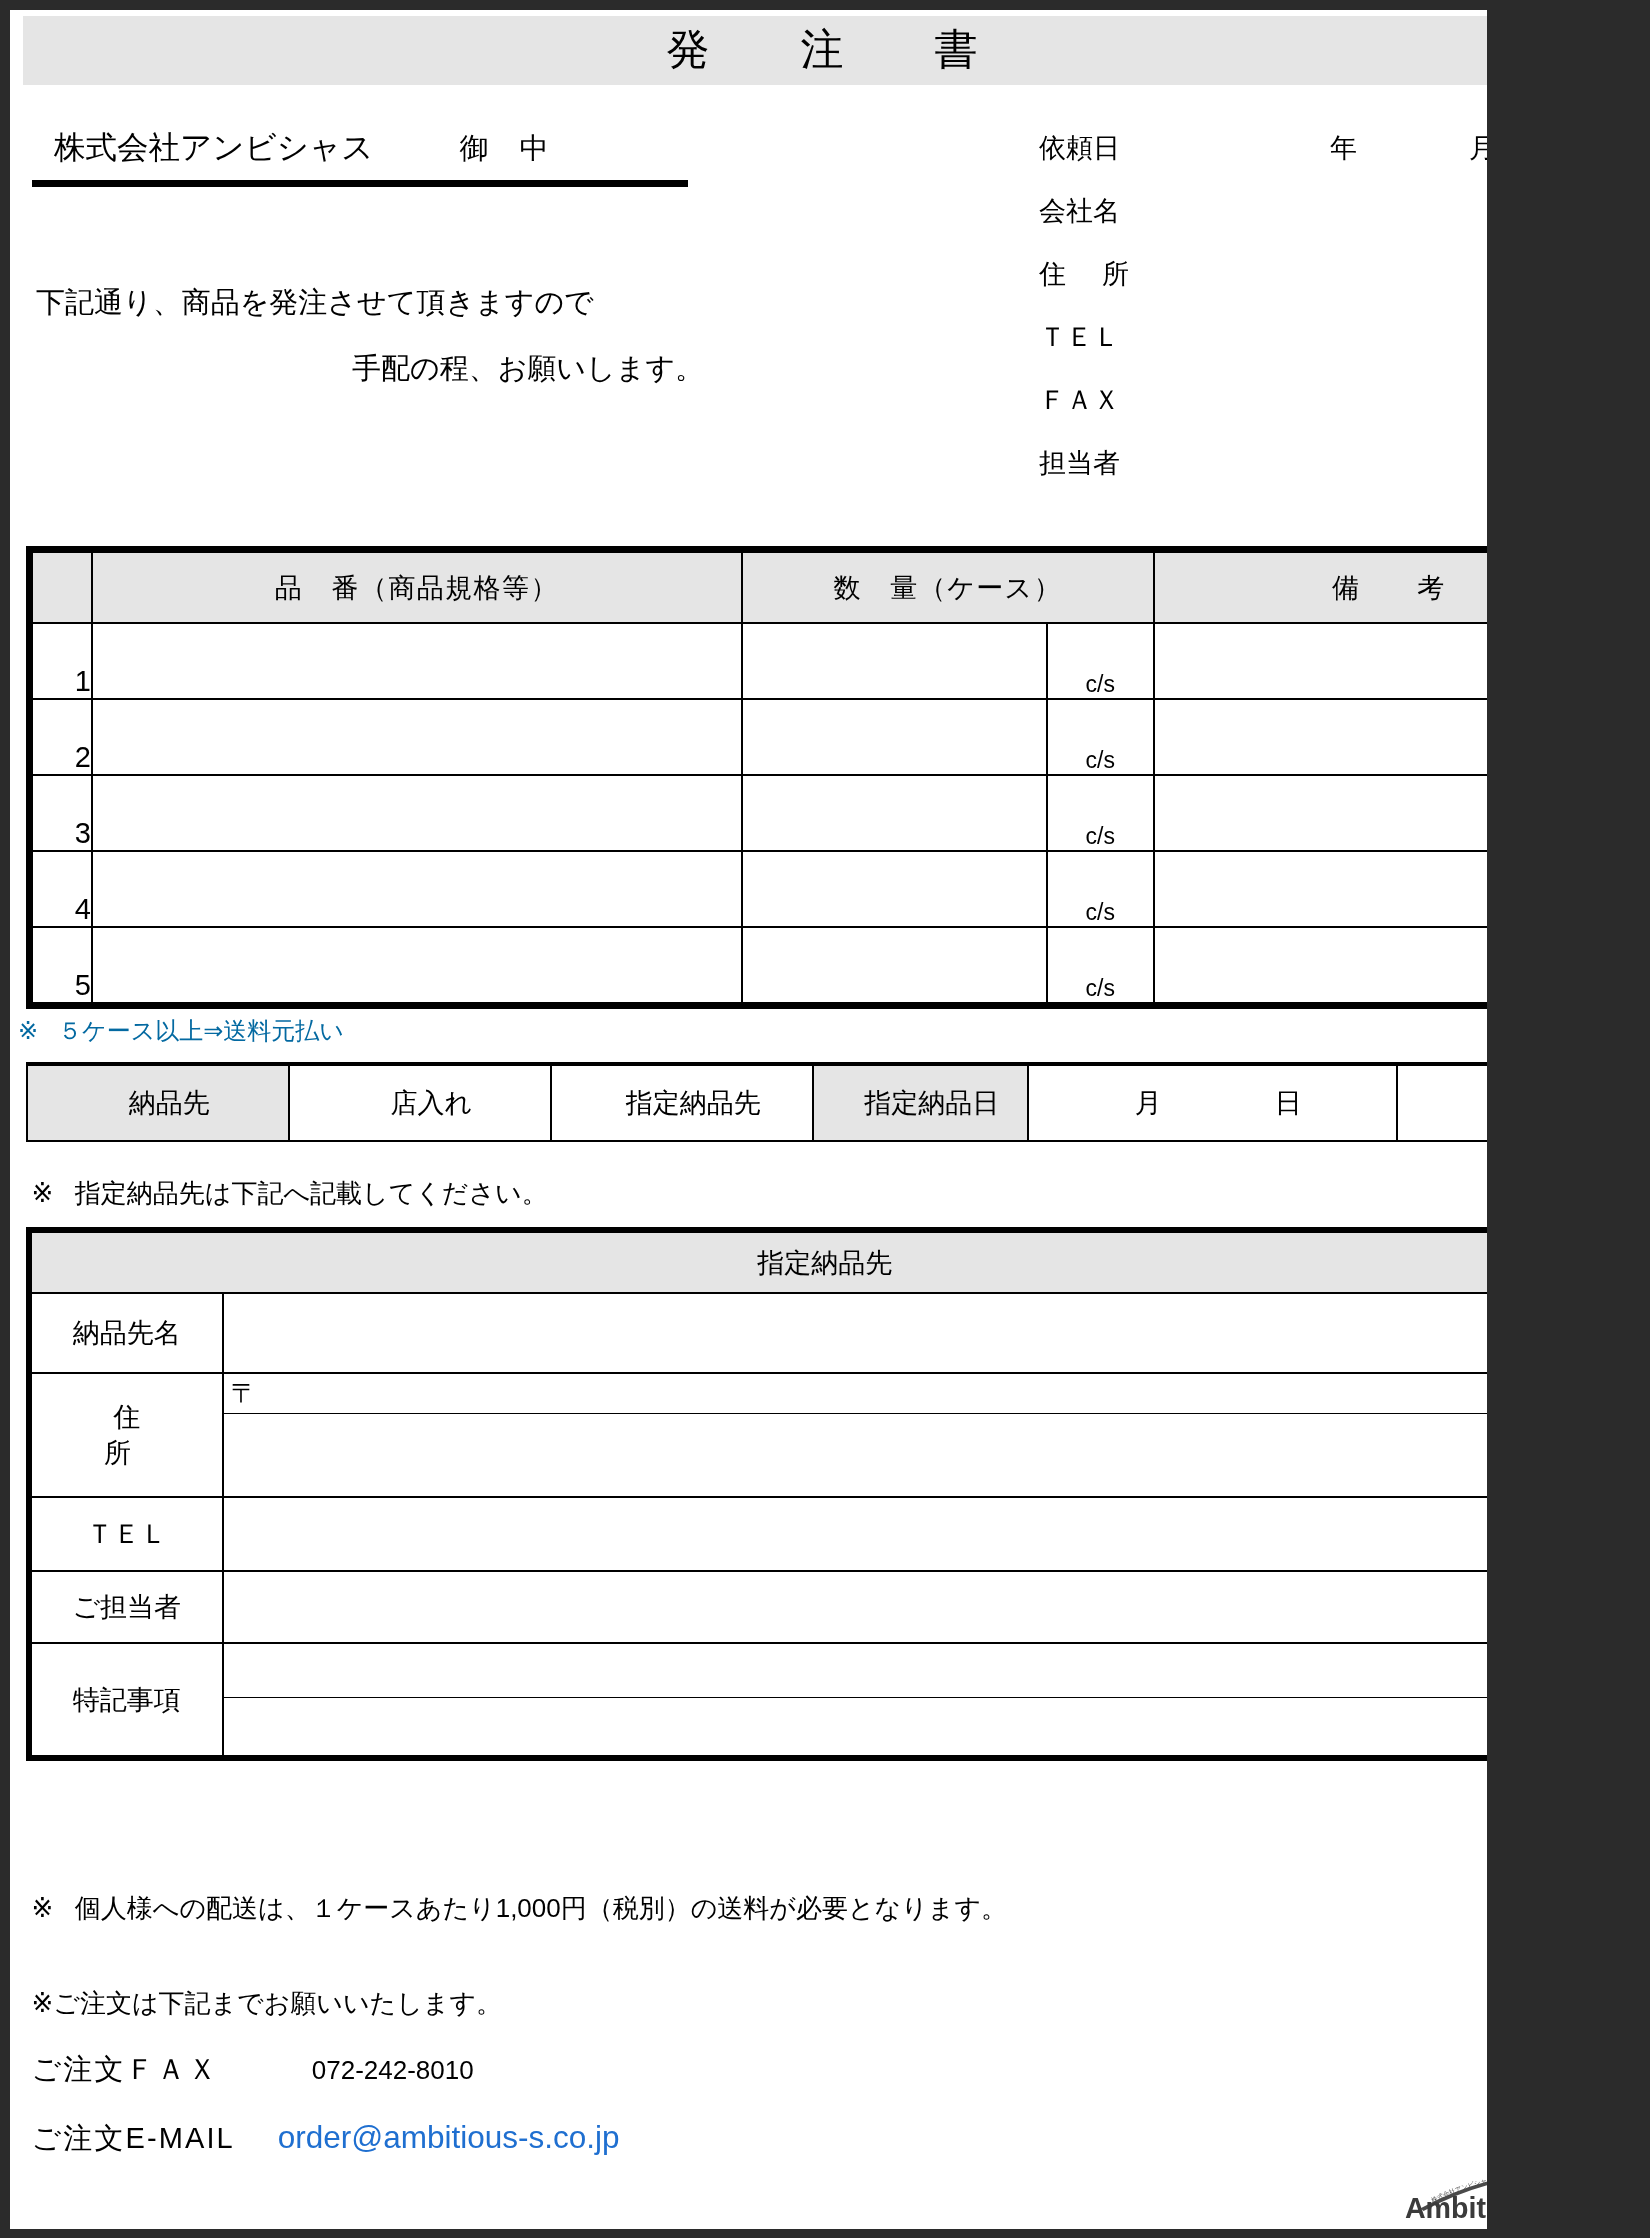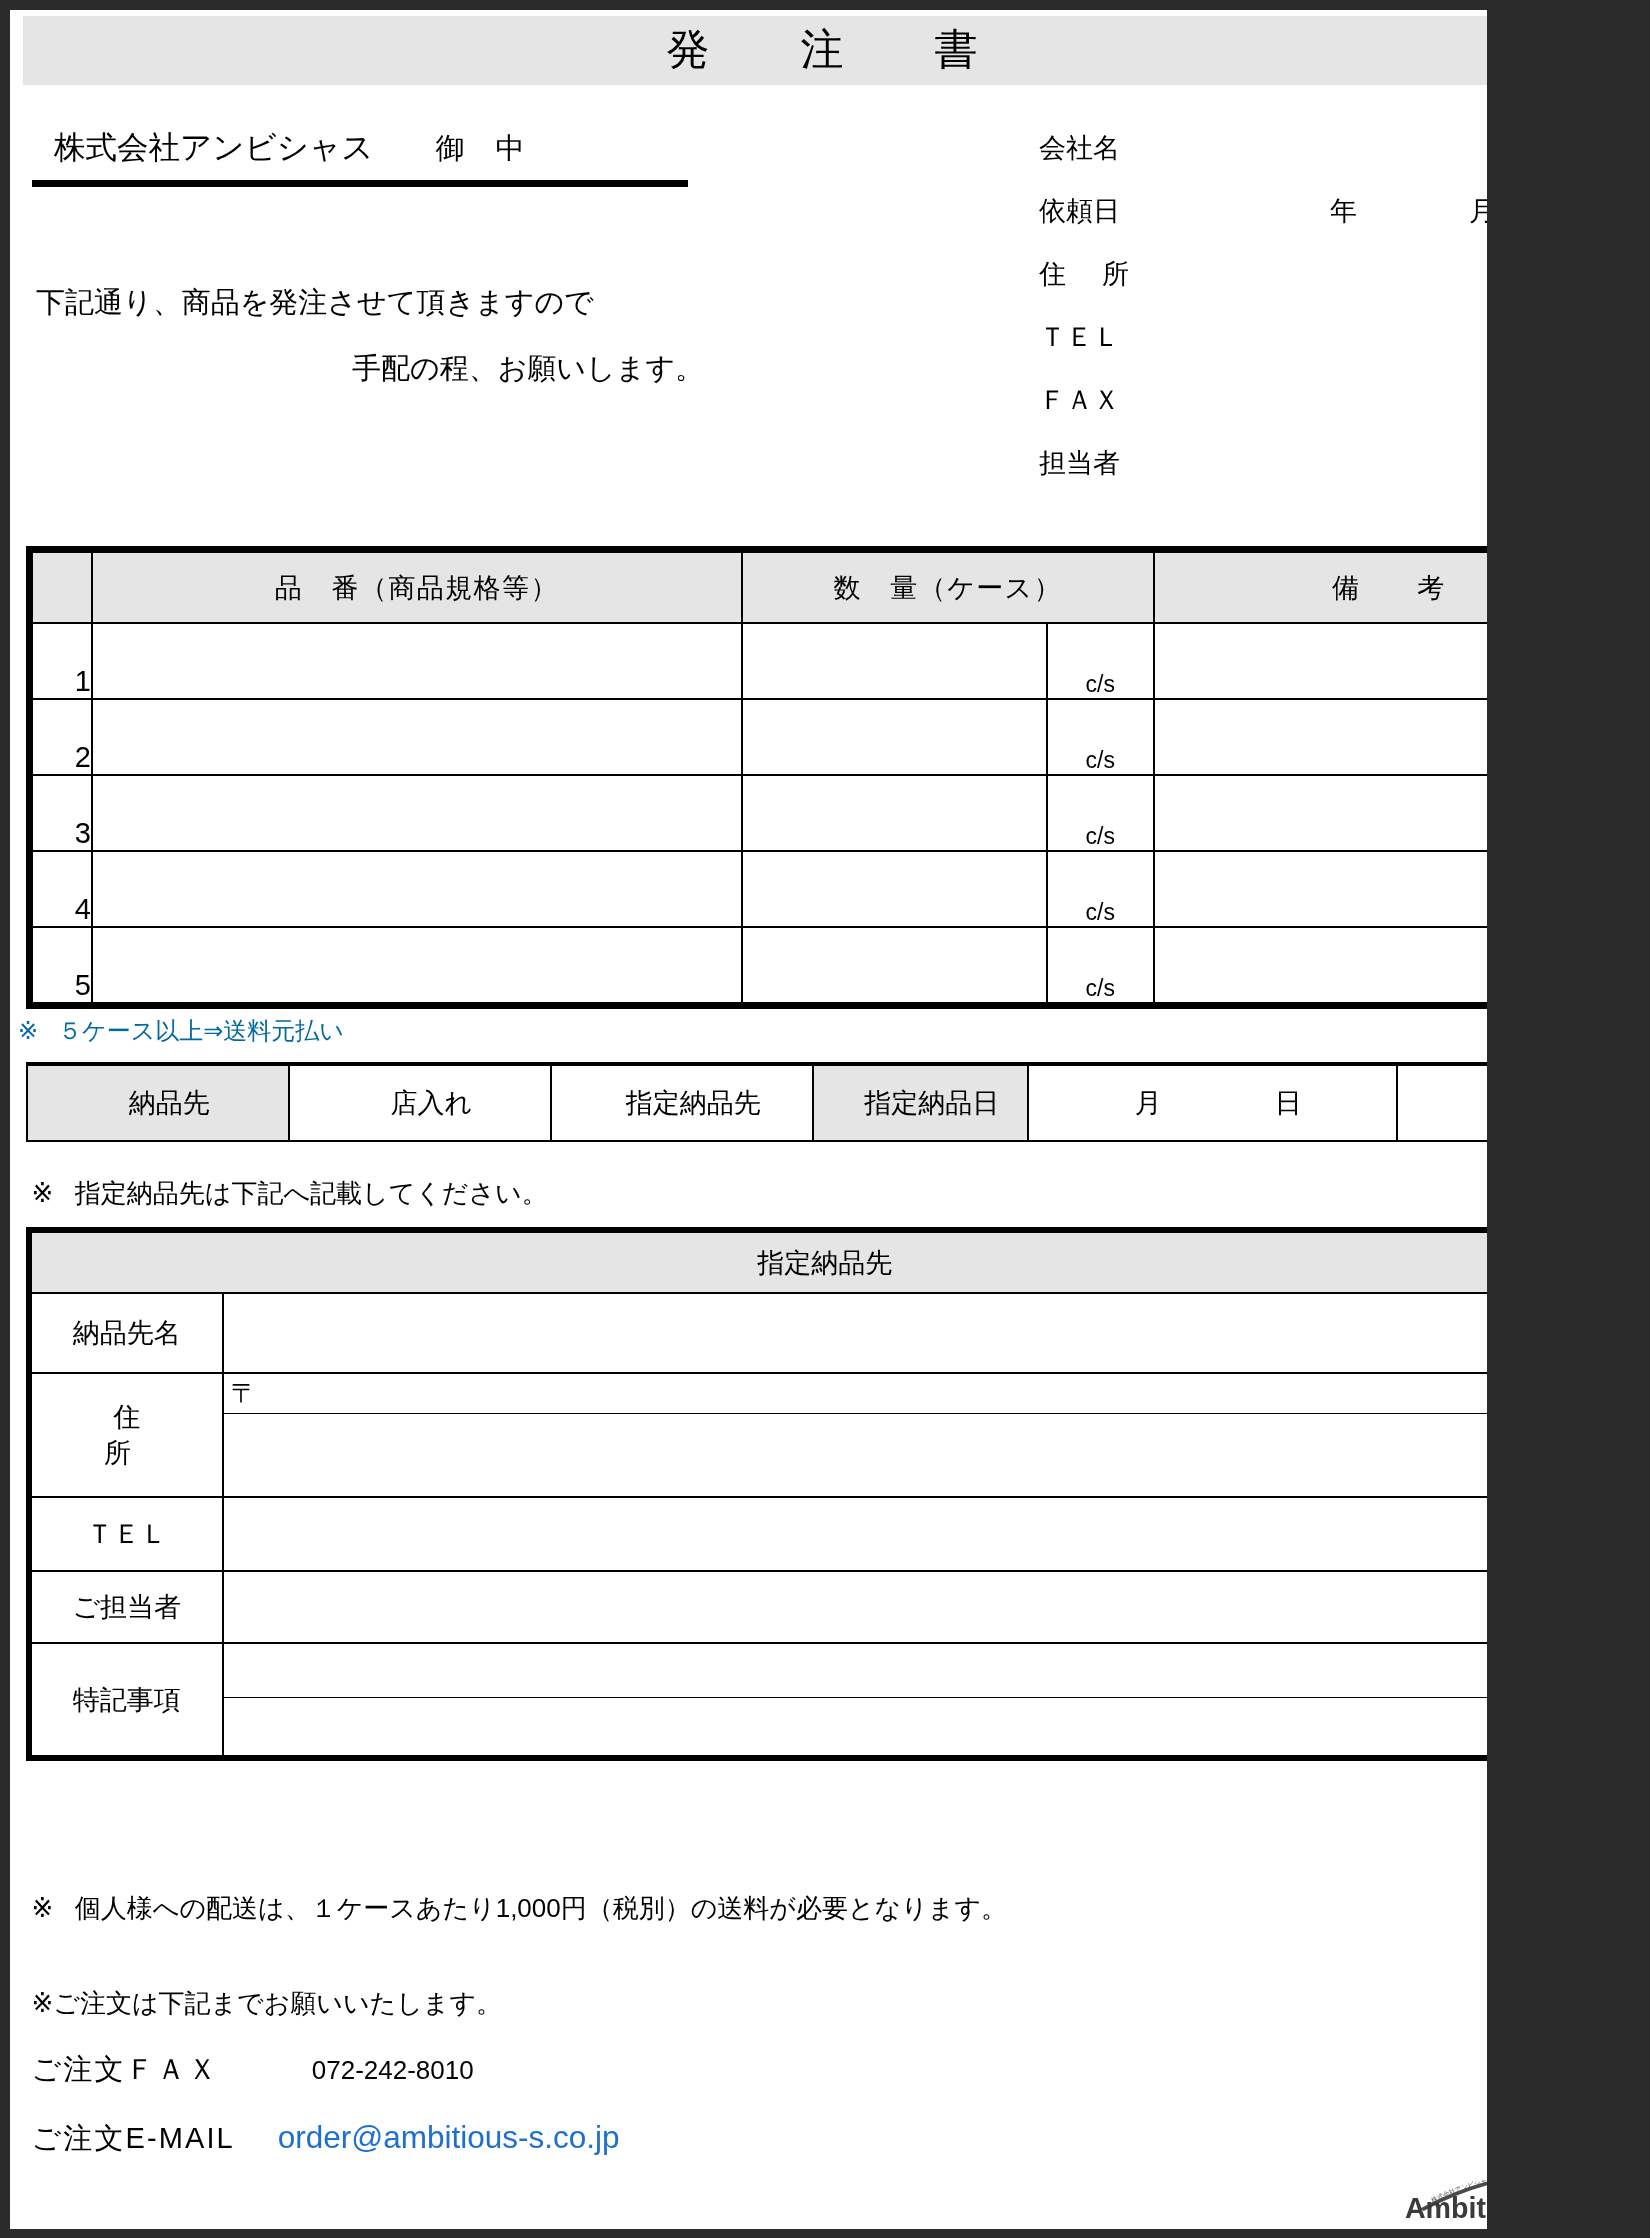--- a/index.html
+++ b/index.html
@@ -58,21 +58,21 @@
     width: 630px;
     display: flex;
     align-items: baseline;
   }
   .addressee-name {
     font-size: 31.5px;
     white-space: nowrap;
   }
   .addressee-honorific {
     font-size: 29px;
-    margin-left: 62px;
+    margin-left: 86px;
     letter-spacing: 11.5px;
     white-space: nowrap;
   }
   .addressee-rule {
     position: absolute;
     left: 21.5px;
     top: 170px;
     width: 656px;
     height: 7.2px;
     background: #000;
@@ -344,27 +344,27 @@
     <span class="addressee-name">株式会社アンビシャス</span>
     <span class="addressee-honorific">御 中</span>
   </div>
   <div class="addressee-rule"></div>
 
   <div class="intro-1">下記通り、商品を発注させて頂きますので</div>
   <div class="intro-2">手配の程、お願いします。</div>
 
   <div class="req-block">
     <div class="req-row">
-      <span class="req-label">会社名</span>
-    </div>
-    <div class="req-row">
       <span class="req-label">依頼日</span>
       <span class="date-y">年</span>
       <span class="date-m">月</span>
       <span class="date-d">日</span>
+    </div>
+    <div class="req-row">
+      <span class="req-label">会社名</span>
     </div>
     <div class="req-row">
       <span class="req-label spaced">住  所</span>
     </div>
     <div class="req-row">
       <span class="req-label">ＴＥＬ</span>
     </div>
     <div class="req-row">
       <span class="req-label">ＦＡＸ</span>
     </div>

